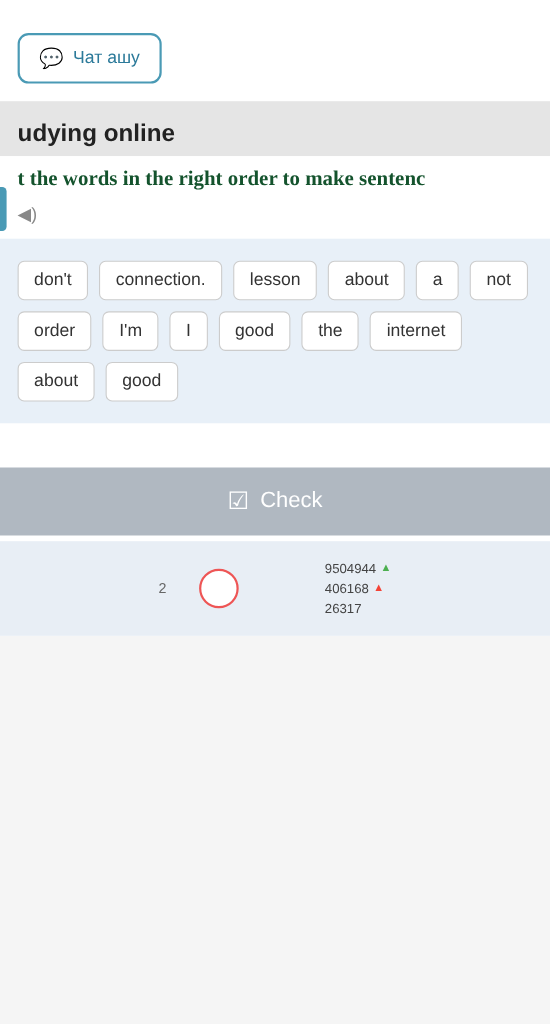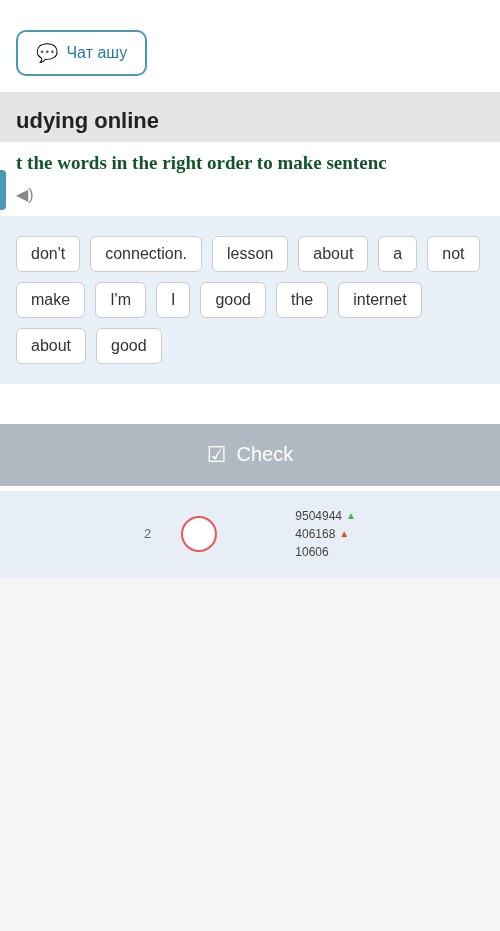--- a/index.html
+++ b/index.html
@@ -246,21 +246,21 @@
 
   <div class="word-bank">
     <div class="word-bank-inner">
 
     <div class="word-chip">don't</div>
         <div class="word-chip">connection.</div>
         <div class="word-chip">lesson</div>
         <div class="word-chip">about</div>
         <div class="word-chip">a</div>
         <div class="word-chip">not</div>
-        <div class="word-chip">make</div>
+        <div class="word-chip">order</div>
         <div class="word-chip">I'm</div>
         <div class="word-chip">I</div>
         <div class="word-chip">good</div>
         <div class="word-chip">the</div>
         <div class="word-chip">internet</div>
         <div class="word-chip">about</div>
         <div class="word-chip">good</div>
       </div>
   </div>
 
@@ -288,17 +288,17 @@
     <div class="bottom-stats">
       <div class="stat-row">
         <span>9504944</span>
         <span class="stat-up">▲</span>
       </div>
       <div class="stat-row">
         <span>406168</span>
         <span class="stat-down">▲</span>
       </div>
       <div class="stat-row">
-        <span>10606</span>
+        <span>26317</span>
       </div>
     </div>
   </div>
 </div>
 
 </body></html>

